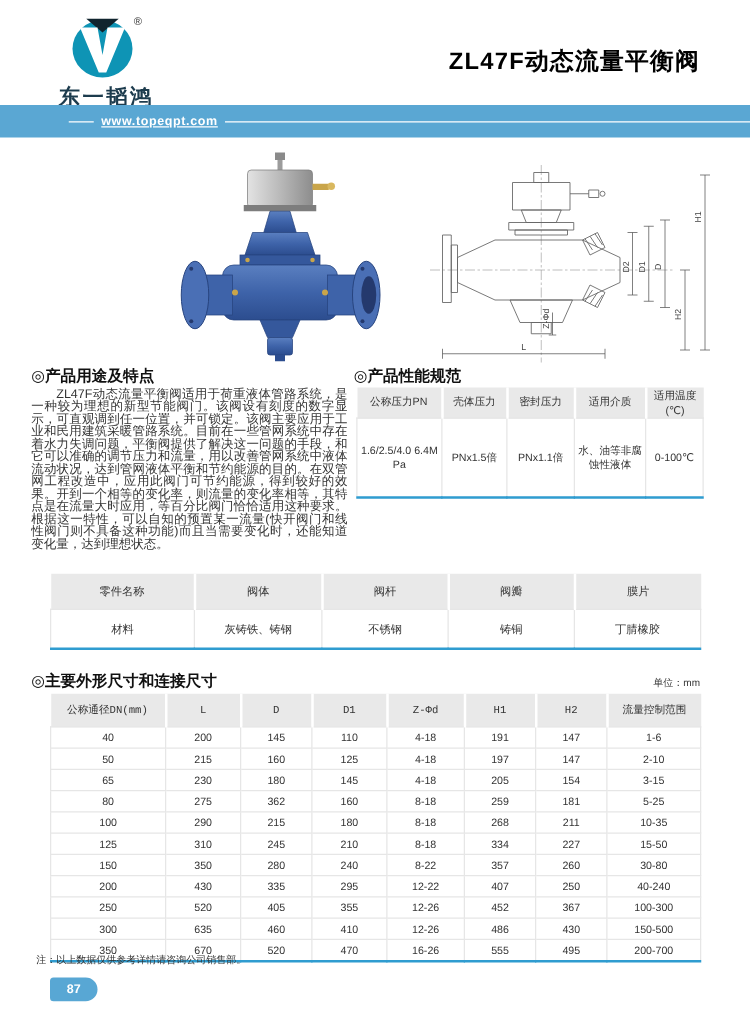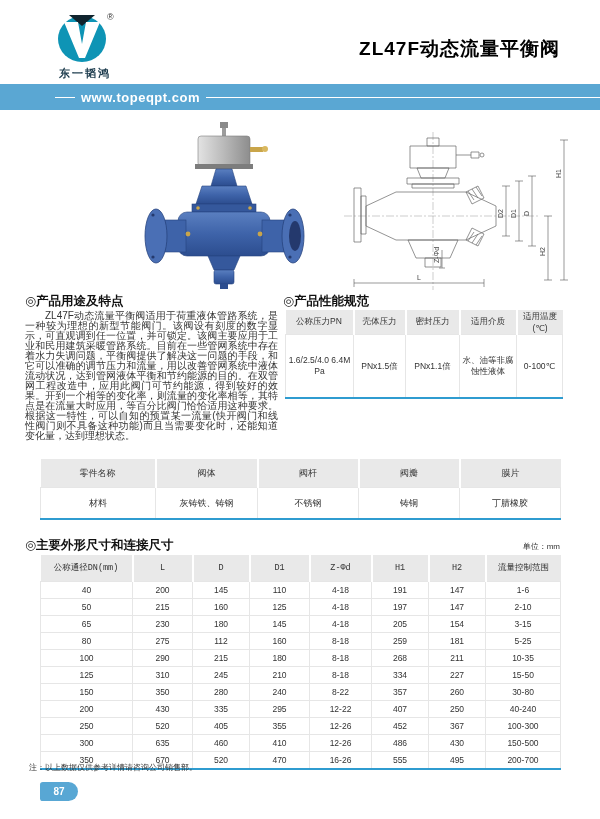--- a/index.html
+++ b/index.html
@@ -2,30 +2,30 @@
 <html><head>
 <meta charset="utf-8">
 <style>
   html,body{margin:0;padding:0;background:#ffffff;}
   .page{position:relative;width:600px;height:819px;background:#ffffff;overflow:hidden;
         font-family:"Liberation Sans","DejaVu Sans",sans-serif;color:#222;}
 
   
   .logo{position:absolute;left:40px;top:10px;width:90px;text-align:center;}
   .logo svg{display:block;margin:0 auto;}
-  .logo-text{margin-top:2px;font-size:11px;font-weight:bold;color:#1c3b4d;letter-spacing:2px;}
+  .logo-text{margin-top:2px;font-size:17px;font-weight:bold;color:#1c3b4d;letter-spacing:2px;}
   .page-title{position:absolute;right:40px;top:36px;margin:0;font-size:19px;font-weight:bold;
               color:#000;letter-spacing:1px;}
 
   .band{position:absolute;left:0;top:84px;width:600px;height:26px;background:#5aa7d3;
         display:flex;align-items:center;}
   .band-line{height:1px;background:#ffffff;}
   .band-line.short{width:20px;margin-left:55px;}
   .band-line.long{flex:1;}
-  .band-url{color:#ffffff;font-size:13px;font-weight:bold;letter-spacing:.5px;padding:0 6px;}
+  .band-url{color:#ffffff;font-size:10px;font-weight:bold;letter-spacing:.5px;padding:0 6px;text-decoration:underline;}
 
   
   .photo-wrap{position:absolute;left:122px;top:120px;width:205px;height:172px;}
   .drawing-wrap{position:absolute;left:338px;top:128px;width:258px;height:166px;}
 
   
   .sec-head{position:absolute;margin:0;font-size:12.5px;font-weight:bold;color:#111;}
   #head-features{left:25px;top:293px;}
   #head-perf{left:283px;top:293px;}
   #head-materials{left:25px;top:468px;margin-left:22px;}
@@ -316,21 +316,21 @@
           <td>180</td>
           <td>145</td>
           <td>4-18</td>
           <td>205</td>
           <td>154</td>
           <td>3-15</td>
         </tr>
         <tr>
           <td>80</td>
           <td>275</td>
-          <td>112</td>
+          <td>362</td>
           <td>160</td>
           <td>8-18</td>
           <td>259</td>
           <td>181</td>
           <td>5-25</td>
         </tr>
         <tr>
           <td>100</td>
           <td>290</td>
           <td>215</td>

